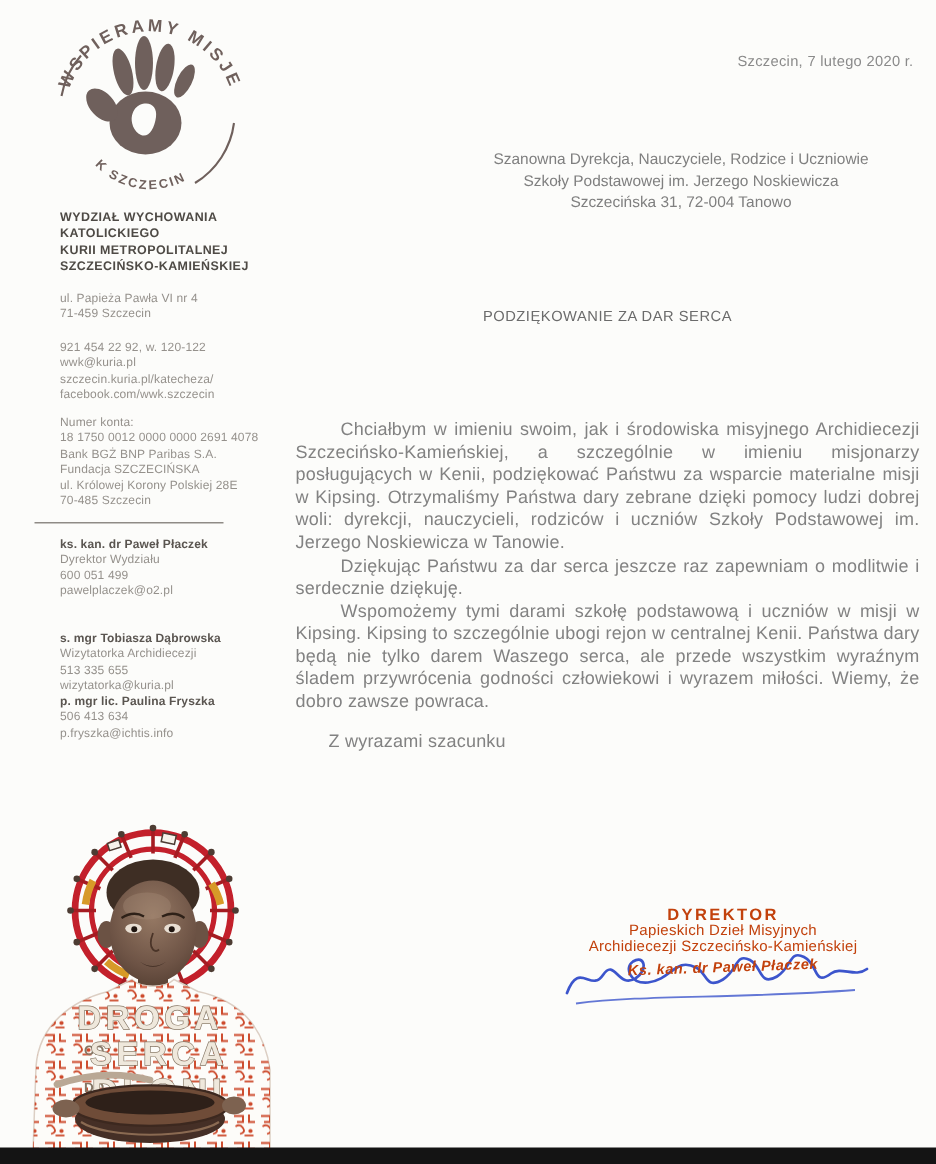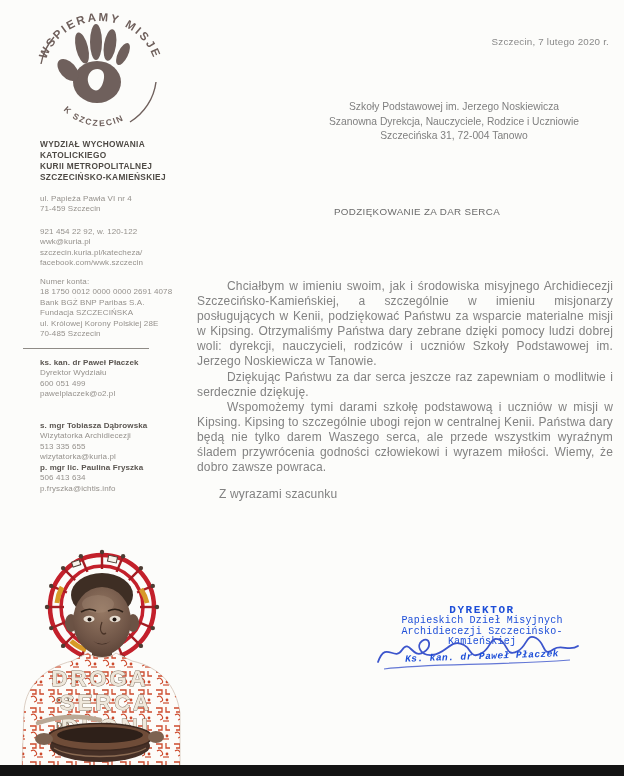--- a/index.html
+++ b/index.html
@@ -18,29 +18,29 @@
   .divider{position:absolute;left:23px;top:348px;width:126px;border:none;
            border-top:1px solid #8f8b86;margin:0;}
   .person1{top:358px;}
   .person2{top:421px;}
   .person3{top:463px;}
   
   .main{position:absolute;left:197px;top:0;width:416px;height:100%;color:#848484;}
   .date{position:absolute;top:36px;right:4px;font-size:9.8px;color:#8a8a8a;letter-spacing:.2px;}
   .recipient{position:absolute;left:98px;top:100px;width:318px;text-align:center;
              font-size:10.3px;line-height:14.6px;color:#7f7f7f;}
-  .title{position:absolute;left:12px;top:205px;width:100%;text-align:center;
+  .title{position:absolute;left:0;top:205px;width:100%;text-align:center;
          font-size:9.8px;line-height:13.5px;color:#6b6b6b;letter-spacing:.35px;}
   .bodytext{position:absolute;left:0;top:279px;width:416px;font-size:12px;
             line-height:15.1px;color:#828282;text-align:justify;letter-spacing:.15px;}
   .bodytext p{margin:0;text-indent:30px;}
   .closing{margin-top:12px;padding-left:22px;text-indent:0;}
   
   .stamp{position:absolute;left:368px;top:604px;width:228px;text-align:center;
-         font-family:Liberation Mono, monospace;color:#1d4ed8;}
+         font-family:Liberation Sans, sans-serif;color:#c2410c;}
   .s-role{font-size:11px;font-weight:bold;letter-spacing:1.6px;}
   .s-org{font-size:10px;line-height:10.6px;letter-spacing:.2px;}
   .sig{position:absolute;left:2px;top:18px;width:220px;height:56px;pointer-events:none;}
   .s-name{margin-top:3px;font-size:9.6px;font-style:italic;font-weight:bold;
           transform:rotate(-2deg);letter-spacing:.4px;}
   
   .scan-bar{position:absolute;left:0;bottom:0;width:100%;height:11px;background:#141414;z-index:9;}
   .illu{position:absolute;left:10px;top:543px;z-index:1;}
   .outline-word{font-family:"Liberation Sans",sans-serif;font-weight:bold;
                 fill:#efe8dc;stroke:#857664;stroke-width:.9;paint-order:stroke;
@@ -234,22 +234,22 @@
         <ellipse cx="146" cy="194" rx="8" ry="6" fill="#7d6250"></ellipse>
       </g>
     </svg>
   </aside>
 
   <main class="main">
 
     <div class="date">Szczecin, 7 lutego 2020 r.</div>
 
     <div class="recipient">
+      <div>Szanowna Dyrekcja, Nauczyciele, Rodzice i Uczniowie</div>
       <div>Szkoły Podstawowej im. Jerzego Noskiewicza</div>
-      <div>Szanowna Dyrekcja, Nauczyciele, Rodzice i Uczniowie</div>
       <div>Szczecińska 31, 72-004 Tanowo</div>
     </div>
 
     <div class="title">
       <div>PODZIĘKOWANIE ZA DAR SERCA</div>
     </div>
 
     <div class="bodytext">
       <p>Chciałbym w imieniu swoim, jak i środowiska misyjnego Archidiecezji Szczecińsko-Kamieńskiej, a szczególnie w imieniu misjonarzy posługujących w Kenii, podziękować Państwu za wsparcie materialne misji w Kipsing. Otrzymaliśmy Państwa dary zebrane dzięki pomocy ludzi dobrej woli: dyrekcji, nauczycieli, rodziców i uczniów Szkoły Podstawowej im. Jerzego Noskiewicza w Tanowie.</p>
       <p>Dziękując Państwu za dar serca jeszcze raz zapewniam o modlitwie i serdecznie dziękuję.</p>

